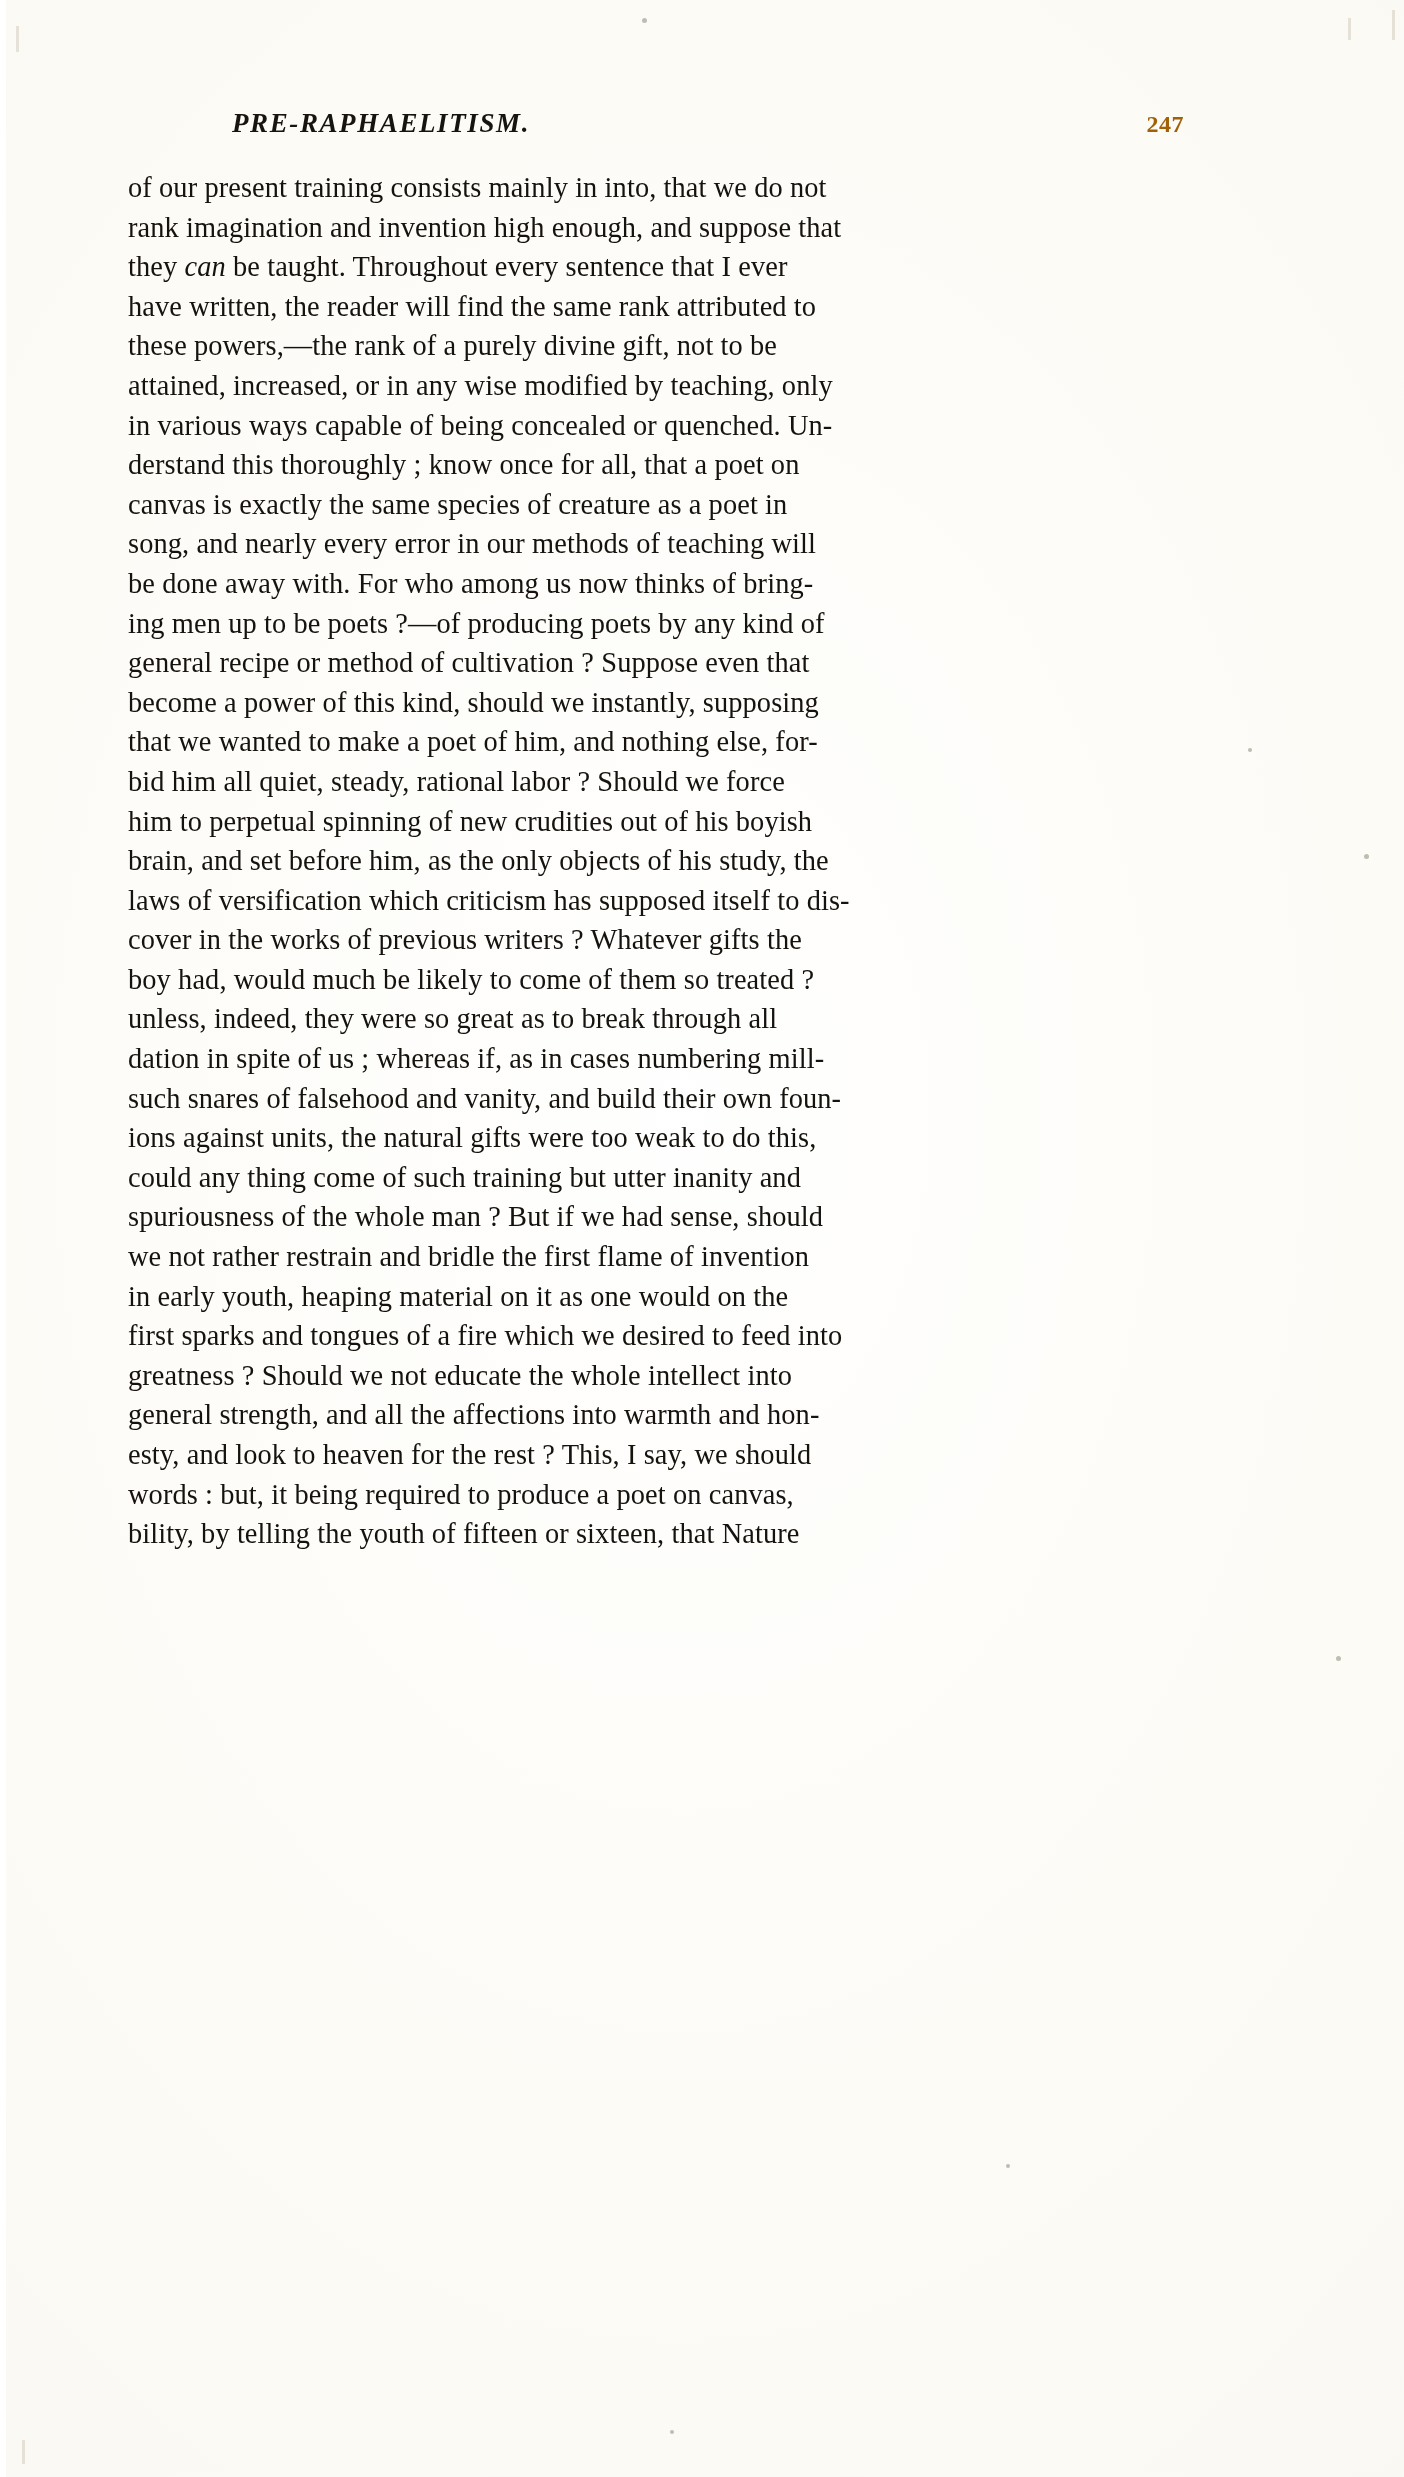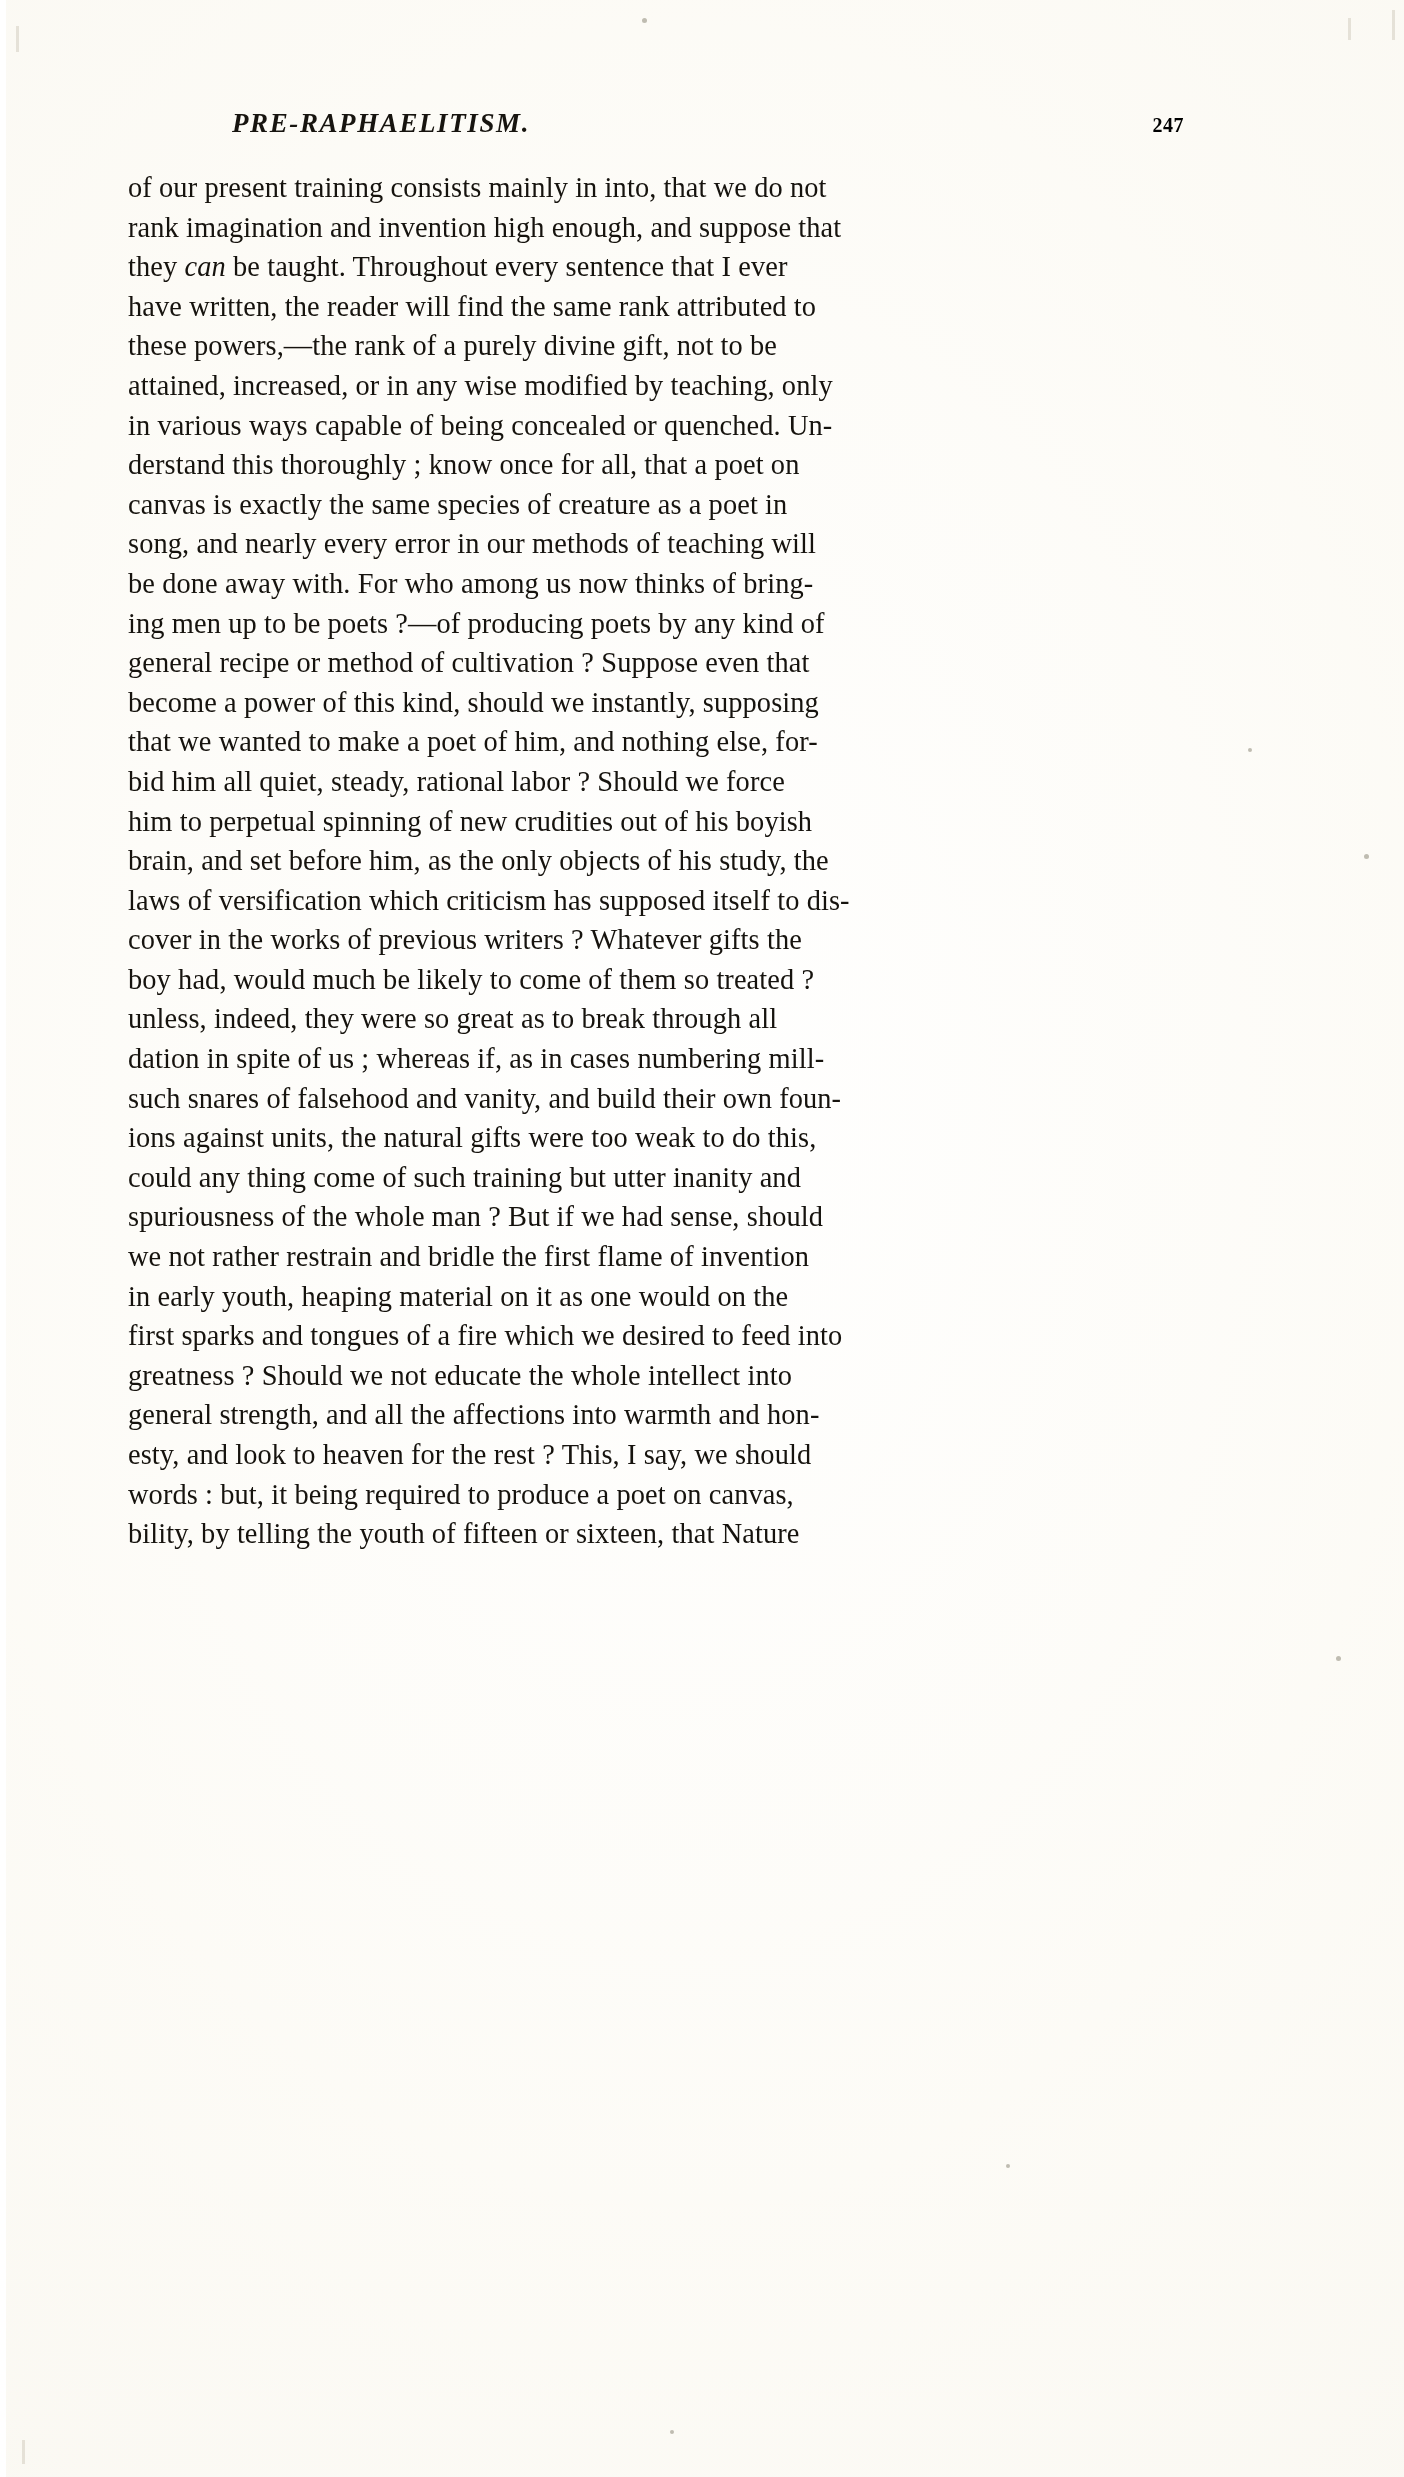--- a/index.html
+++ b/index.html
@@ -45,22 +45,22 @@
     font-style: italic;
     font-weight: bold;
     font-size: 27px;
     letter-spacing: 1.6px;
     color: #17140f;
     white-space: nowrap;
   }
   .folio {
     font-family: "Liberation Serif", serif;
     font-weight: bold;
-    font-size: 20px;
-    color: #000000;
+    font-size: 24px;
+    color: #a16207;
     letter-spacing: 0.5px;
     text-align: right;
   }
   .textblock {
     position: absolute;
     left: 122px;
     top: 168px;
     width: 1058px;
   }
   .line {

